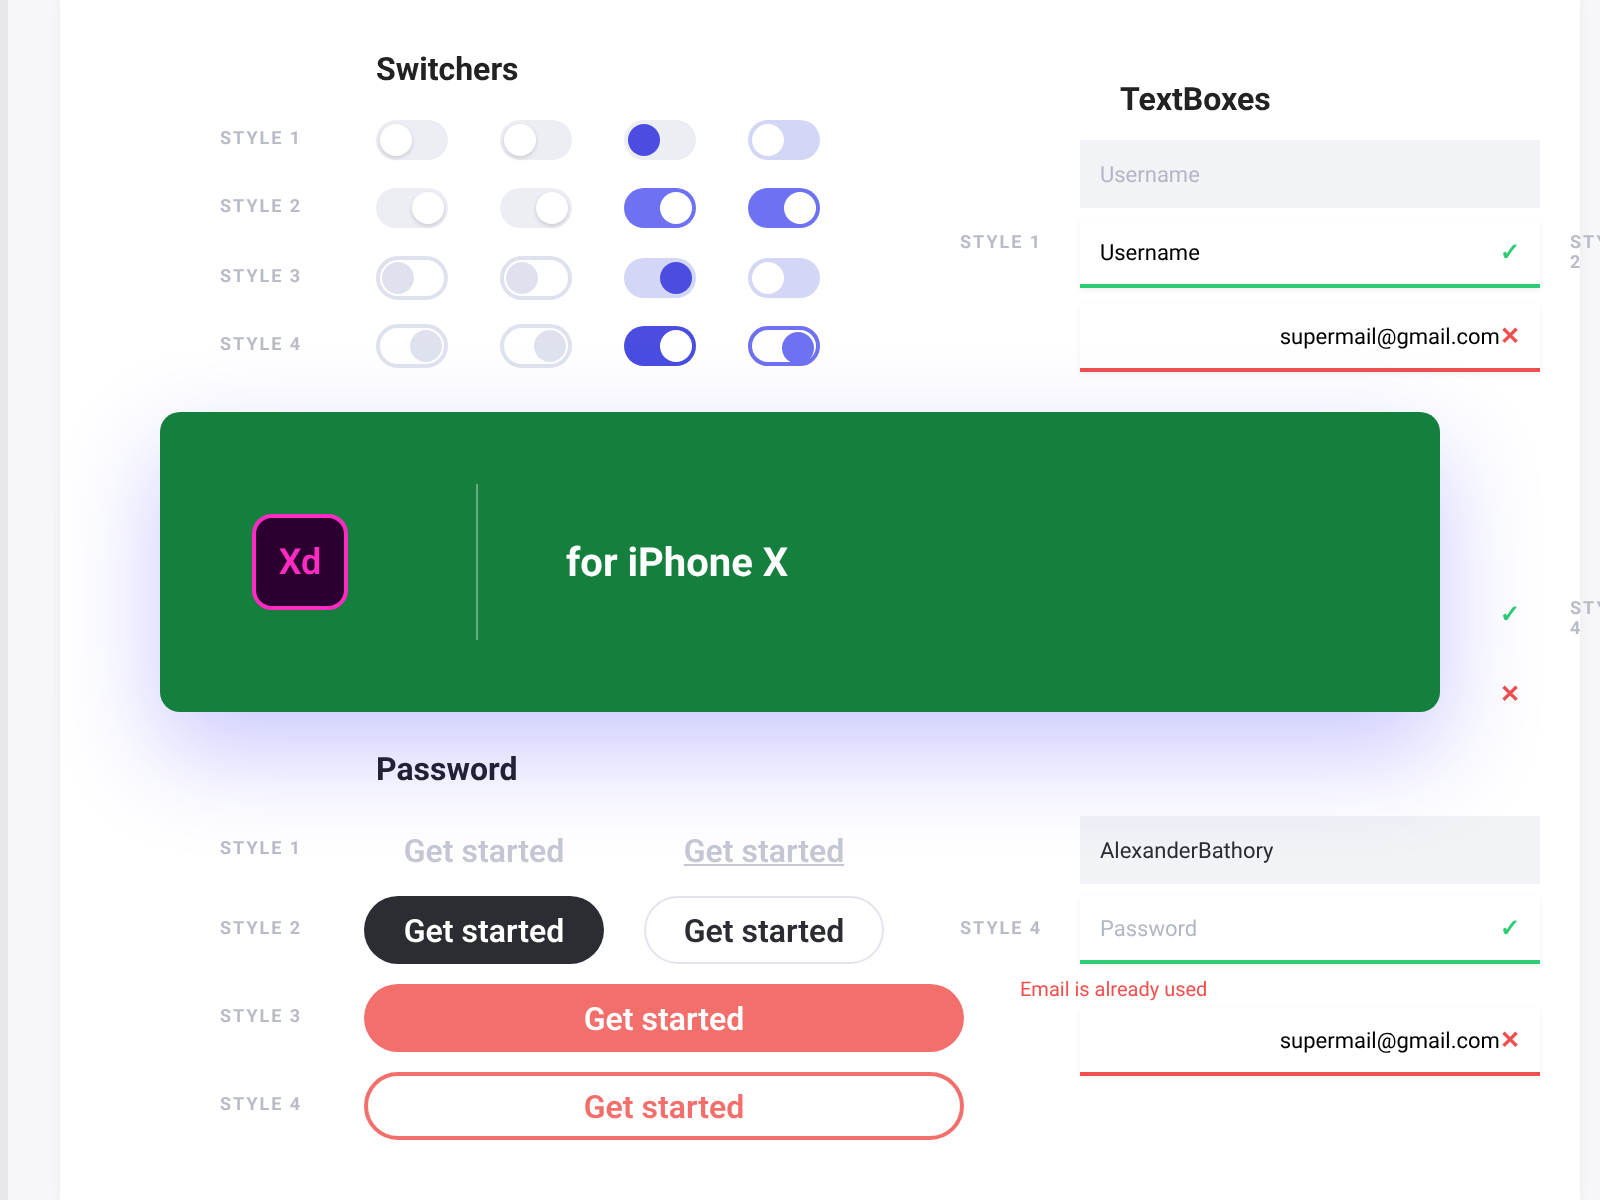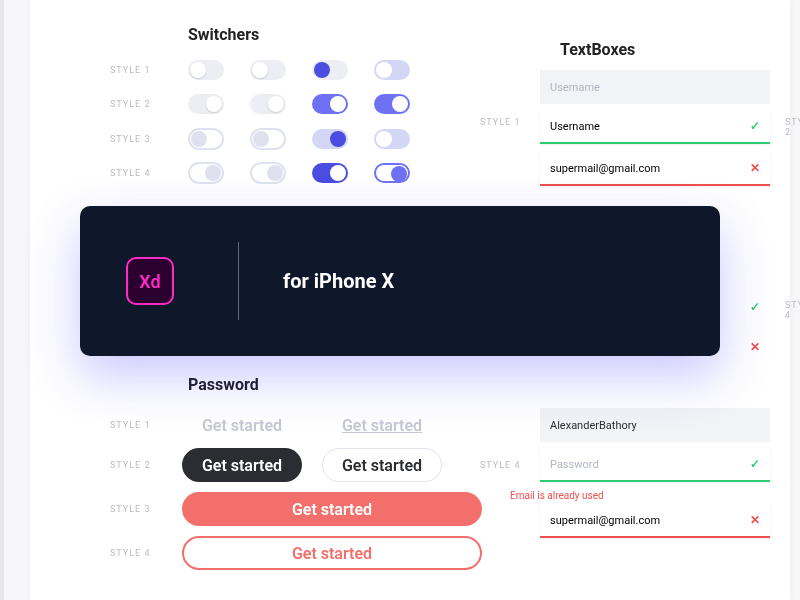--- a/index.html
+++ b/index.html
@@ -3,21 +3,21 @@
 <meta charset="utf-8">
 <style>
   * { margin:0; padding:0; box-sizing:border-box; font-family: -apple-system, "Segoe UI", Roboto, "Open Sans", sans-serif; }
   body { background:#f7f7f9; width:800px; height:600px; overflow:hidden; position:relative; }
   .artboard { position:absolute; left:30px; top:0; width:760px; height:600px; background:#ffffff; box-shadow:0 0 6px rgba(0,0,0,.05); }
   .vline { position:absolute; left:0; top:0; width:4px; height:600px; background:#e8e8ec; }
 
   
   .sect-title { font-weight:700; font-size:16px; color:#222; }
   .switch-title { position:absolute; left:158px; top:25px; }
-  .style-lbl { font-size:9px; letter-spacing:1px; color:#b9bbc7; font-weight:400; }
+  .style-lbl { font-size:9px; letter-spacing:1px; color:#b9bbc7; font-weight:700; }
   .sw-row { position:absolute; left:80px; display:flex; align-items:center; gap:26px; }
   .sw-row .style-lbl { width:52px; }
   .toggle { width:36px; height:20px; border-radius:20px; position:relative; }
   .knob { width:16px; height:16px; border-radius:50%; position:absolute; top:2px; }
   .t-off-light   { background:#eceef4; } .t-off-light .knob{ background:#fff; left:2px; box-shadow:0 1px 2px rgba(0,0,0,.15);}
   .t-on-light    { background:#eceef4; } .t-on-light .knob{ background:#fff; right:2px; box-shadow:0 1px 2px rgba(0,0,0,.15);}
   .t-off-flat    { background:#eceef4; } .t-off-flat .knob{ background:#4a4de0; left:2px;}
   .t-on-flat     { background:#6e72f2; } .t-on-flat .knob{ background:#fff; right:2px;}
   .t-outline     { background:#fff; border:2px solid #dfe2ee; height:22px;} .t-outline .knob{background:#dfe2ee; top:1px;}
   .t-outline.on .knob{ right:1px;} .t-outline.off .knob{left:1px;}
@@ -43,25 +43,25 @@
   
   .tb-title { position:absolute; left:530px; top:40px; }
   .tb-lbl-left  { position:absolute; left:450px; }
   .tb-lbl-right { position:absolute; left:755px; }
   .field { position:absolute; left:510px; width:230px; height:34px; background:#fff; display:flex; align-items:center; padding:0 10px; font-size:11px; box-shadow:0 1px 3px rgba(0,0,0,.06); }
   .field.ph { background:#f2f3f6; color:#b3b6c4; box-shadow:none;}
   .field .txt { flex:1; }
   .field .ico { font-size:12px; font-weight:bold;}
   .chk { color:#2dce71;} .err{ color:#f04f4e;}
   .under-g { border-bottom:2px solid #2dce71; }
-  .under-r { border-bottom:2px solid #f04f4e; }
+  .under-r { border-bottom:2px solid #f04f4e;text-align:right; }
   .errmsg  { color:#f04f4e; font-size:10px; }
 
   
-  .banner { position:absolute; left:80px; top:206px; width:640px; height:150px; background:#0f172a; border-radius:10px; display:flex; align-items:center; padding:0 46px; color:#fff; box-shadow:0 20px 50px rgba(45,36,255,.25); }
+  .banner { position:absolute; left:80px; top:206px; width:640px; height:150px; background:#15803d; border-radius:10px; display:flex; align-items:center; padding:0 46px; color:#fff; box-shadow:0 20px 50px rgba(45,36,255,.25); }
   .xd-badge { width:48px; height:48px; border-radius:10px; border:2px solid #ff2bc2; background:#2b0030; display:flex; align-items:center; justify-content:center; margin-right:20px;}
   .xd-badge span{ font-size:18px; font-weight:600; color:#ff2bc2;}
   .banner h1{ font-size:28px; font-weight:700; letter-spacing:.5px;}
   .divider { width:1px; height:78px; background:rgba(255,255,255,.35); margin:0 44px;}
   .right .l1{ font-size:20px; font-weight:700;}
   .right .l2{ font-size:18px; font-weight:300; opacity:.9;}
 </style>
 </head>
 <body>
 

